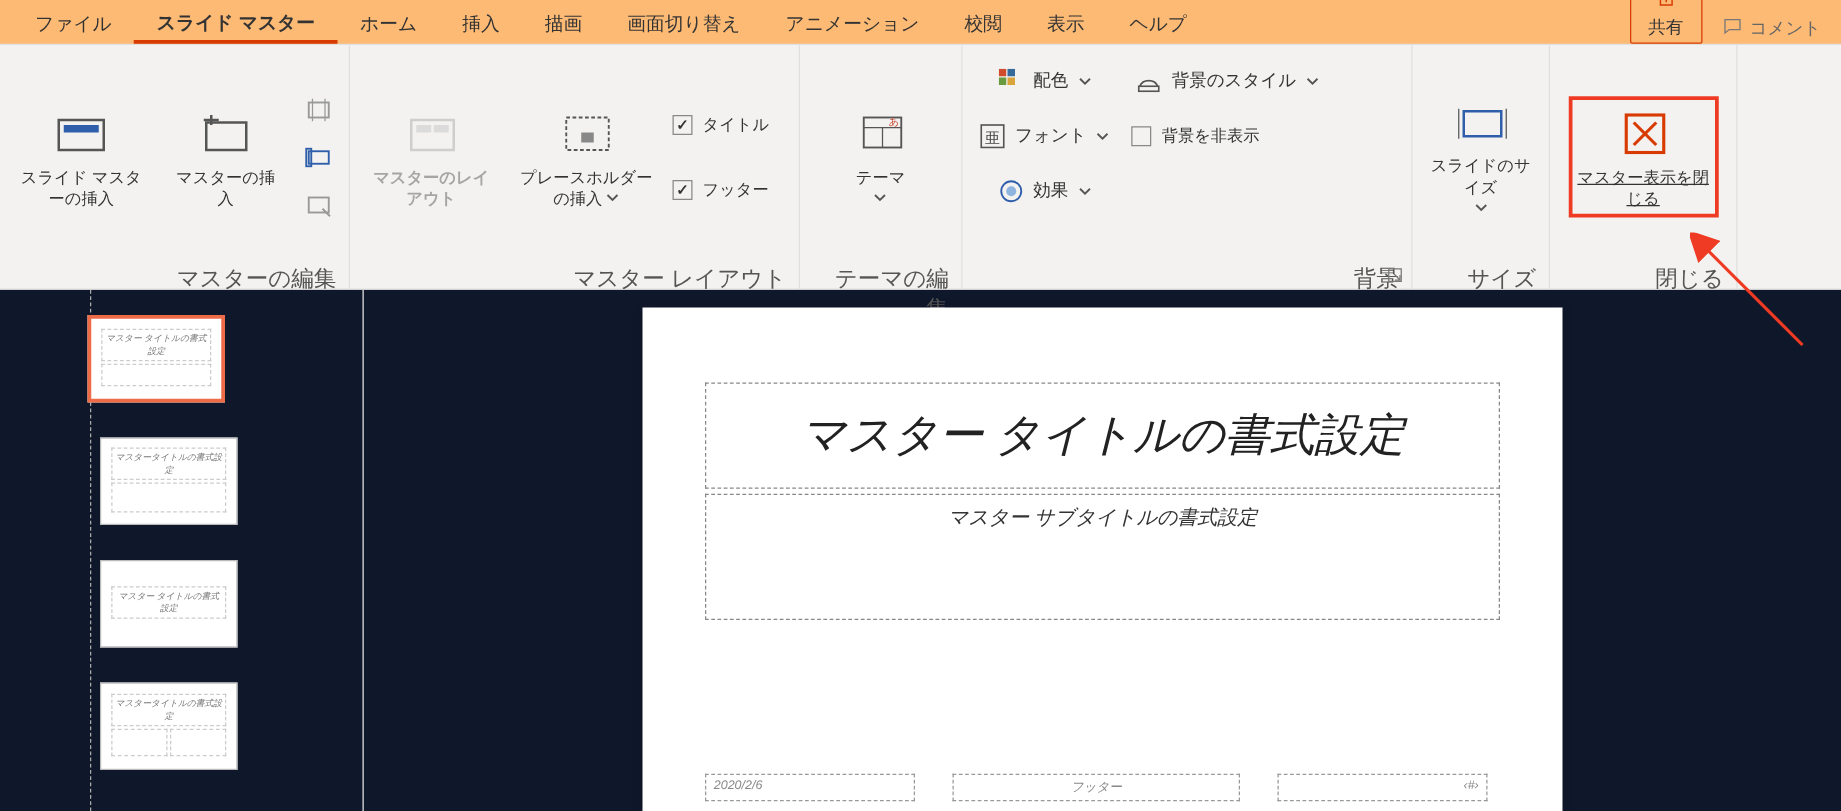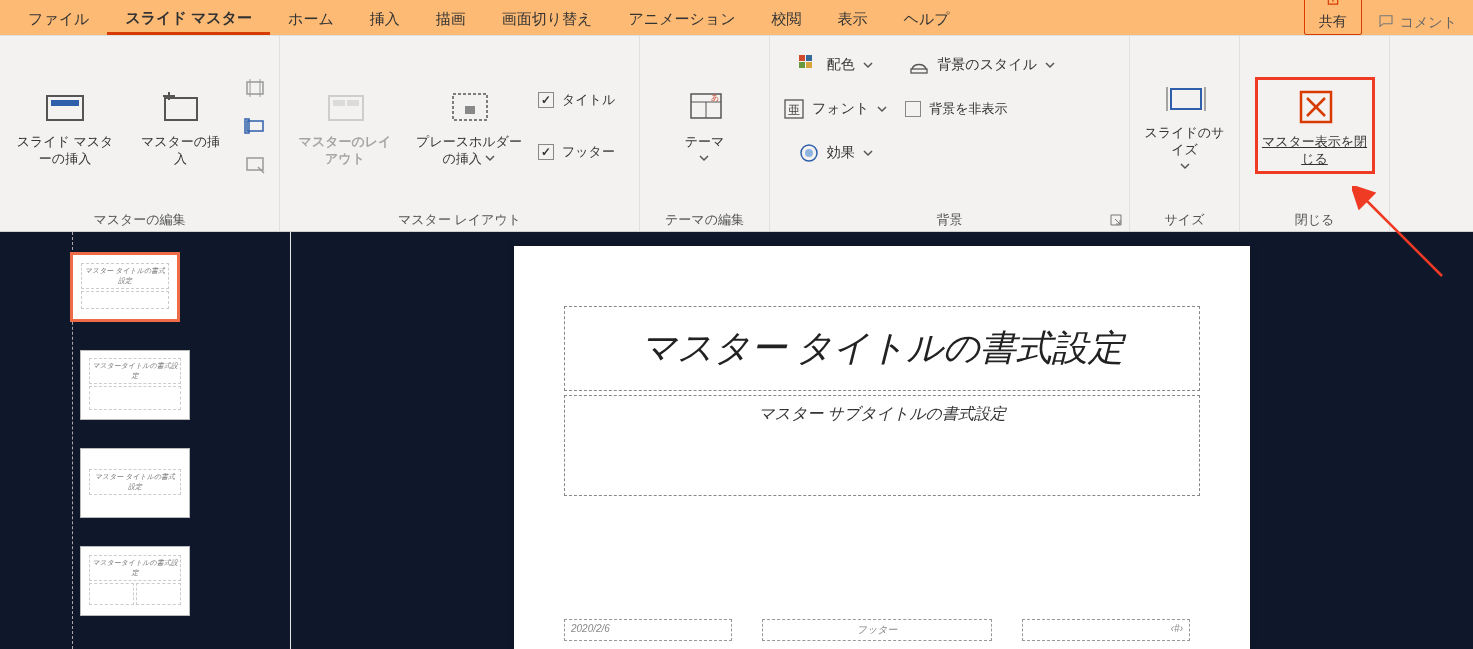--- a/index.html
+++ b/index.html
@@ -71,22 +71,22 @@
     border-bottom: 1px solid #d0d0d0;
   }
   .group {
     display: flex;
     flex-direction: column;
     border-right: 1px solid #e0e0e0;
     padding: 10px 10px 4px 10px;
   }
   .group-body { flex: 1; display: flex; align-items: center; gap: 14px; }
   .group-label {
-    text-align: center;
-    font-size: 13px;
+    text-align: right;
+    font-size: 18px;
     color: #555;
     padding-top: 6px;
     height: 22px;
   }
   .big-btn {
     display: flex;
     flex-direction: column;
     align-items: center;
     justify-content: flex-start;
     gap: 6px;

